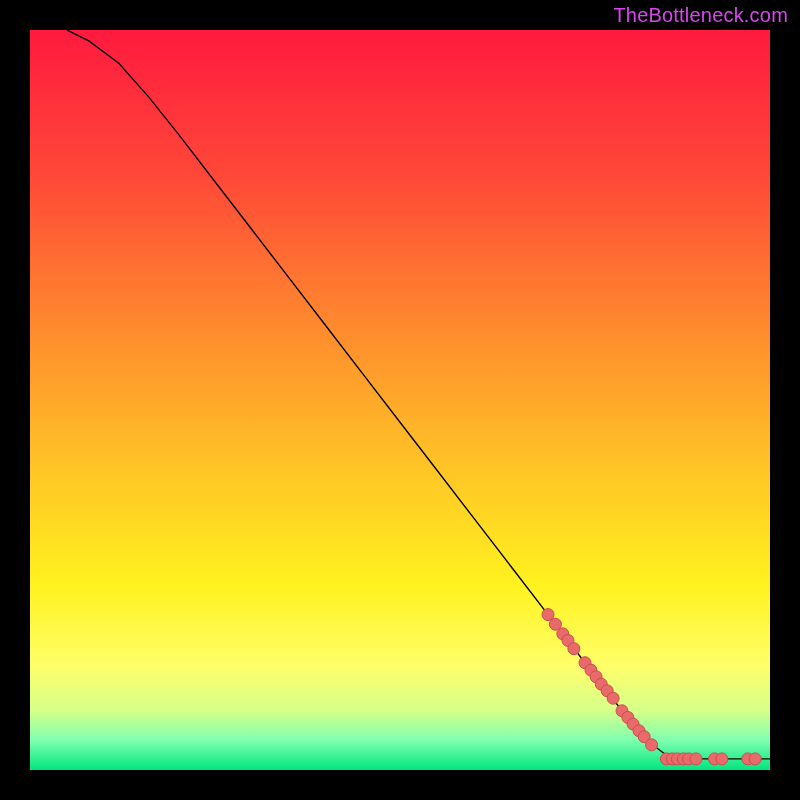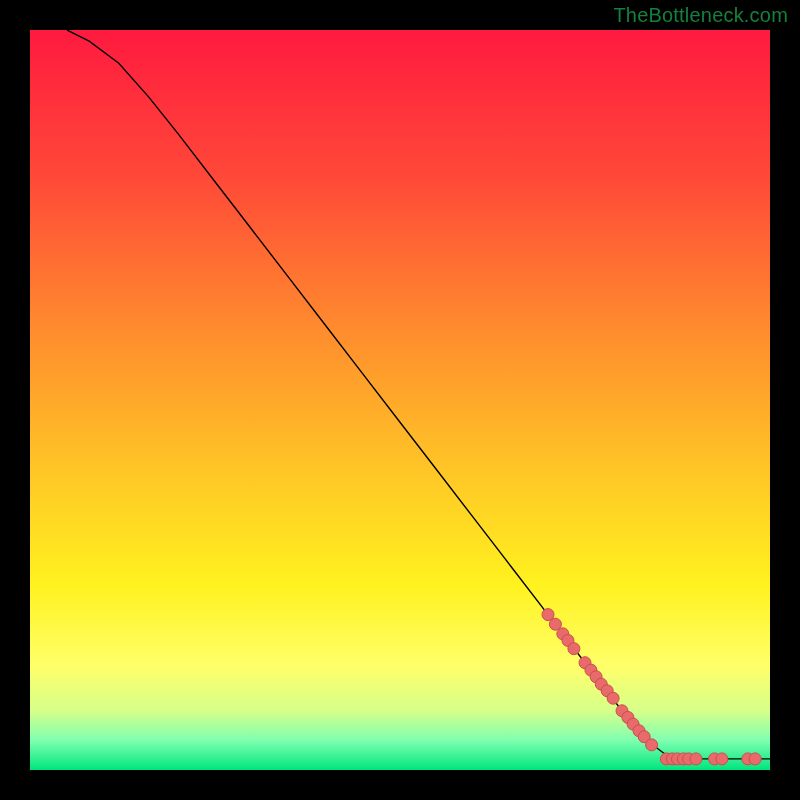--- a/index.html
+++ b/index.html
@@ -8,21 +8,21 @@
     height: 800px;
     background: #000;
     position: relative;
     font-family: Arial, Helvetica, sans-serif;
     overflow: hidden;
   }
   .watermark {
     position: absolute;
     top: 4px;
     right: 12px;
-    color: #15803d;
+    color: #d946ef;
     font-size: 20px;
     font-weight: 500;
     letter-spacing: 0.2px;
     z-index: 10;
   }
   .plot {
     position: absolute;
     left: 30px;
     top: 30px;
     width: 740px;

